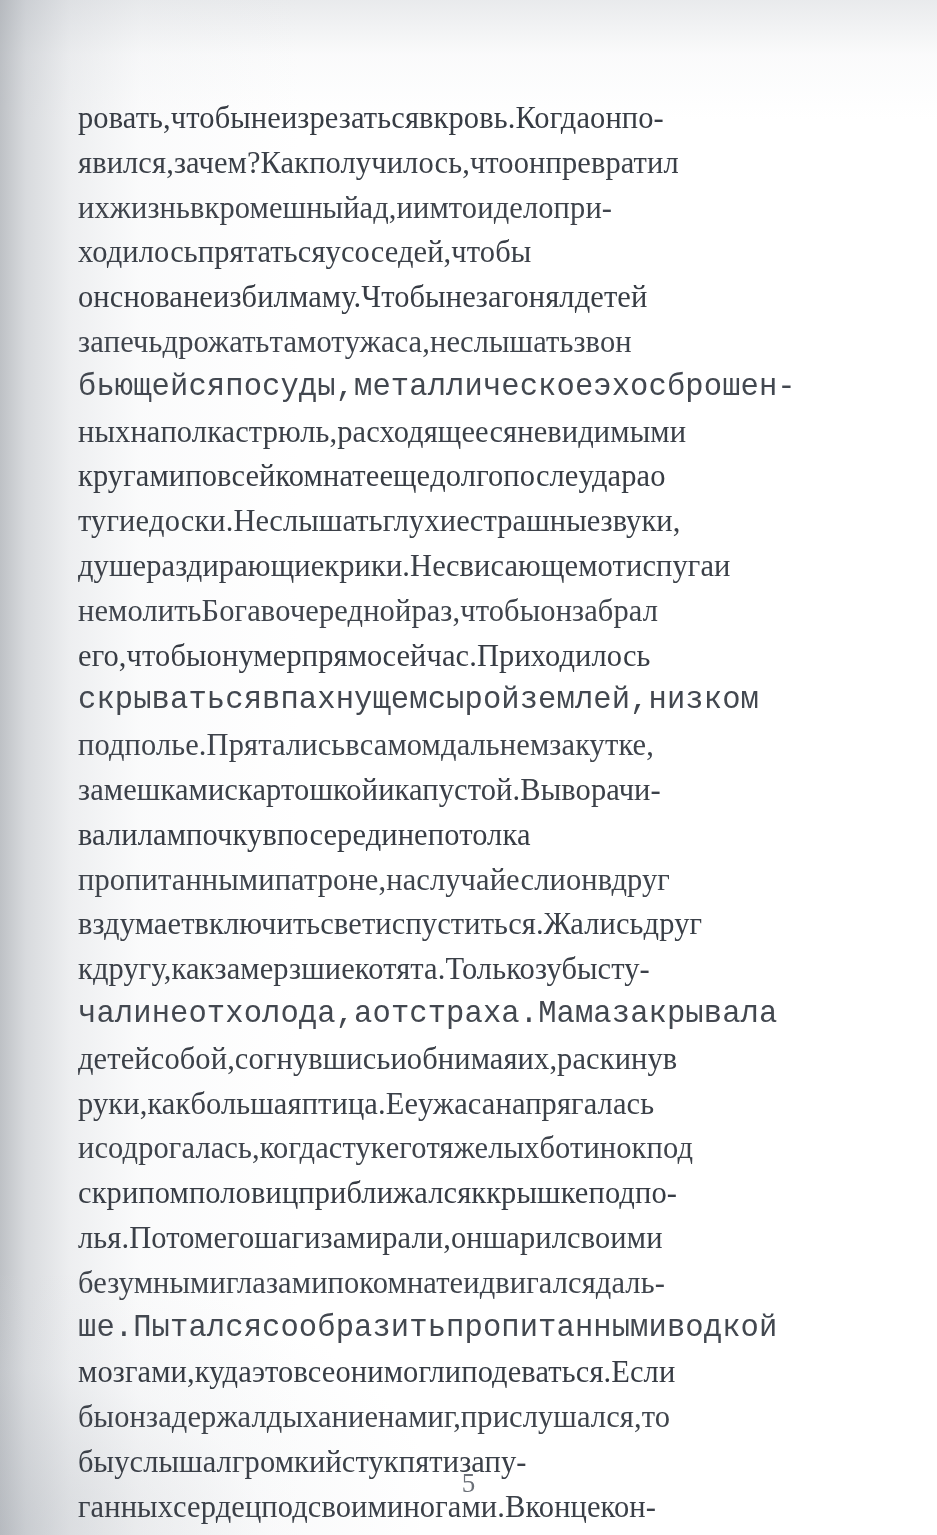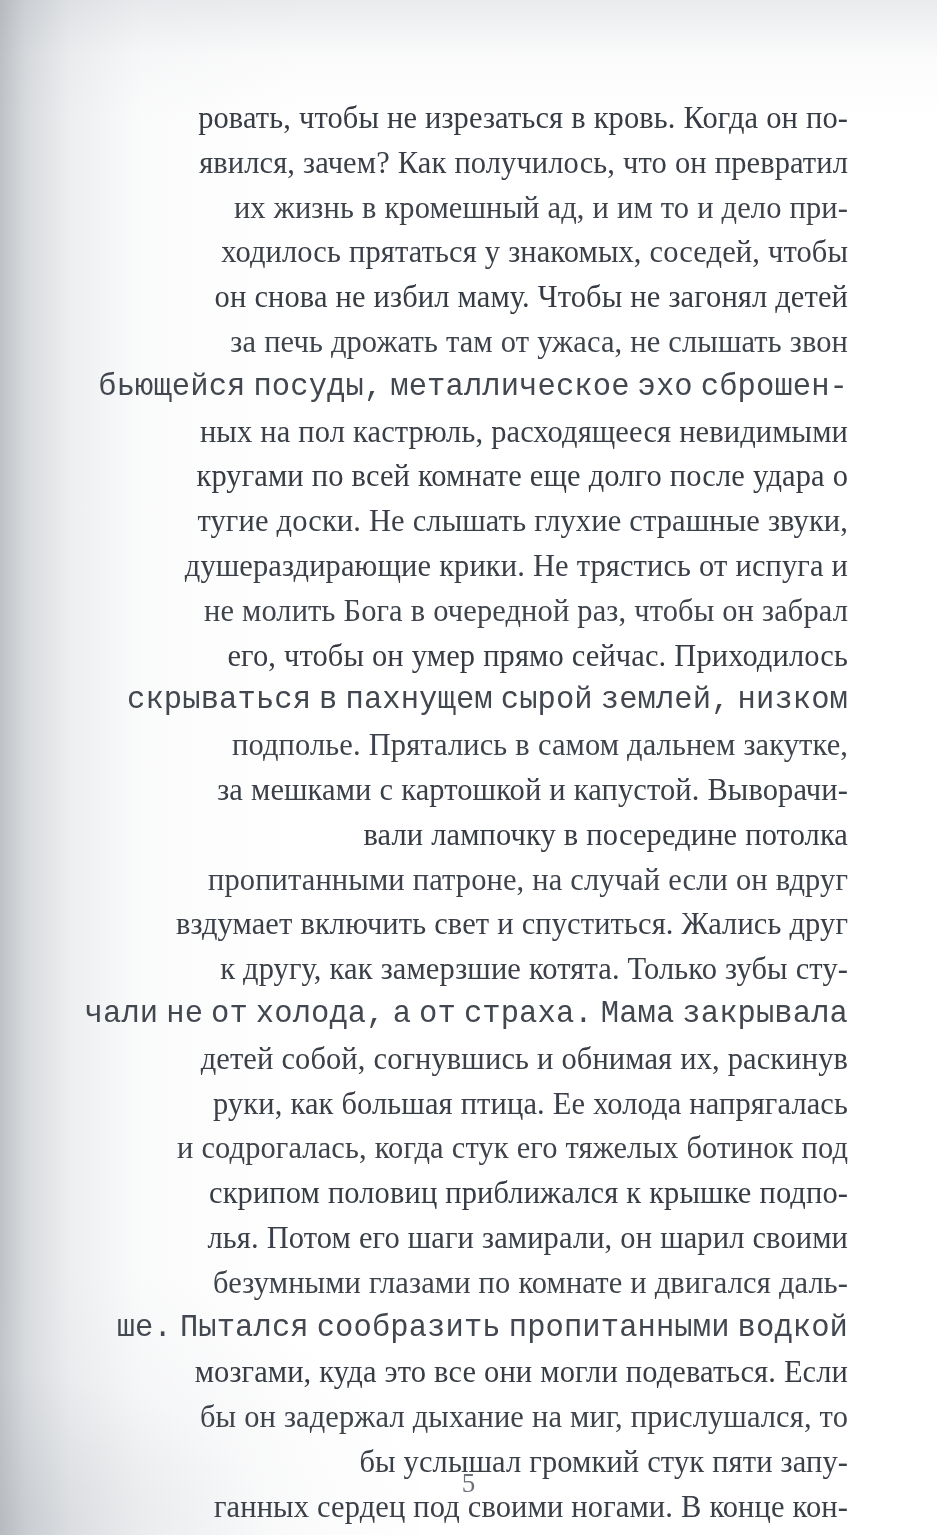--- a/index.html
+++ b/index.html
@@ -61,27 +61,26 @@
 
   .text-block {
     position: absolute;
     left: 78px;
     top: 96px;
     width: 770px;
   }
 
   .line {
     display: flex;
-    justify-content: flex-end;
+    justify-content: flex-start;
     white-space: nowrap;
     font-size: 30.5px;
     line-height: 44.8px;
     color: #3b4048;
     letter-spacing: 0.1px;
-    gap: 8px;
   }
   .line > span {
     display: inline-block;
   }
   
   .line:nth-child(3n)   { color: #3f444c; }
   .line:nth-child(4n+1) { color: #373c44; }
   .line:nth-child(7n)   { color: #434850; font-family: Liberation Mono, monospace; }
 
   .page-number {
@@ -135,21 +134,20 @@
         <span>им</span>
         <span>то</span>
         <span>и</span>
         <span>дело</span>
         <span>при-</span>
       </div>
       <div class="line">
         <span>ходилось</span>
         <span>прятаться</span>
         <span>у</span>
-        <span>знакомых,</span>
         <span>соседей,</span>
         <span>чтобы</span>
       </div>
       <div class="line">
         <span>он</span>
         <span>снова</span>
         <span>не</span>
         <span>избил</span>
         <span>маму.</span>
         <span>Чтобы</span>
@@ -200,21 +198,21 @@
         <span>Не</span>
         <span>слышать</span>
         <span>глухие</span>
         <span>страшные</span>
         <span>звуки,</span>
       </div>
       <div class="line">
         <span>душераздирающие</span>
         <span>крики.</span>
         <span>Не</span>
-        <span>трястись</span>
+        <span>свисающем</span>
         <span>от</span>
         <span>испуга</span>
         <span>и</span>
       </div>
       <div class="line">
         <span>не</span>
         <span>молить</span>
         <span>Бога</span>
         <span>в</span>
         <span>очередной</span>
@@ -311,21 +309,21 @@
         <span>обнимая</span>
         <span>их,</span>
         <span>раскинув</span>
       </div>
       <div class="line">
         <span>руки,</span>
         <span>как</span>
         <span>большая</span>
         <span>птица.</span>
         <span>Ее</span>
-        <span>холода</span>
+        <span>ужаса</span>
         <span>напрягалась</span>
       </div>
       <div class="line">
         <span>и</span>
         <span>содрогалась,</span>
         <span>когда</span>
         <span>стук</span>
         <span>его</span>
         <span>тяжелых</span>
         <span>ботинок</span>

